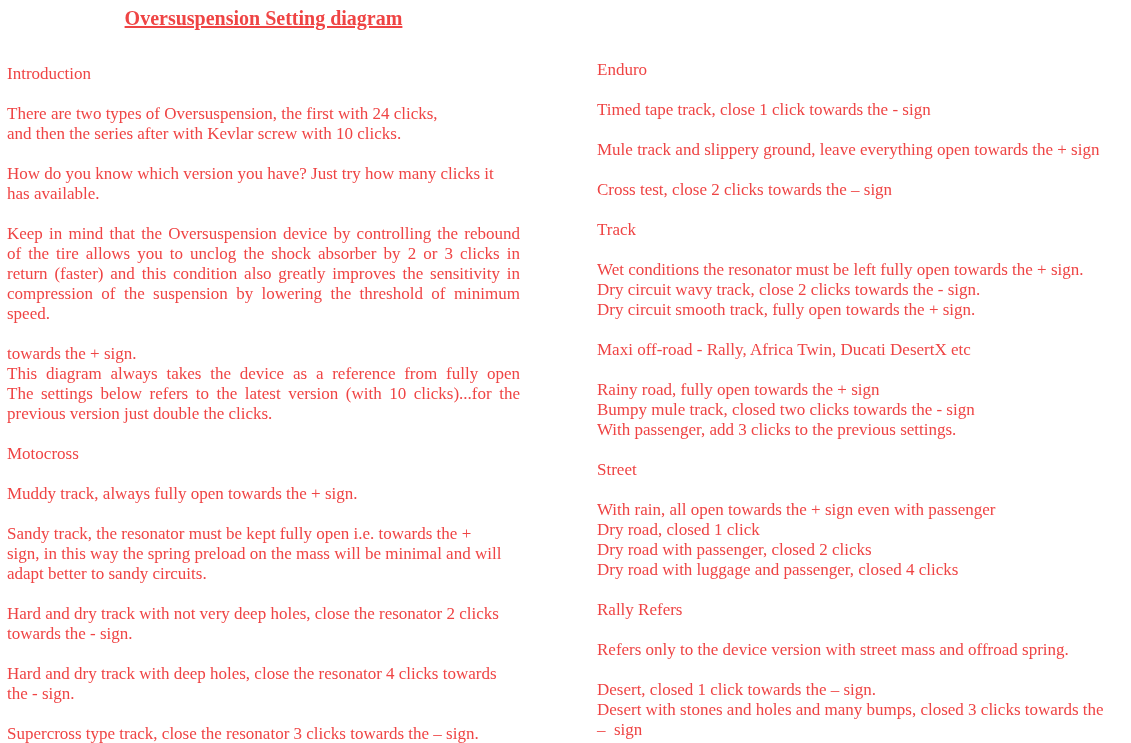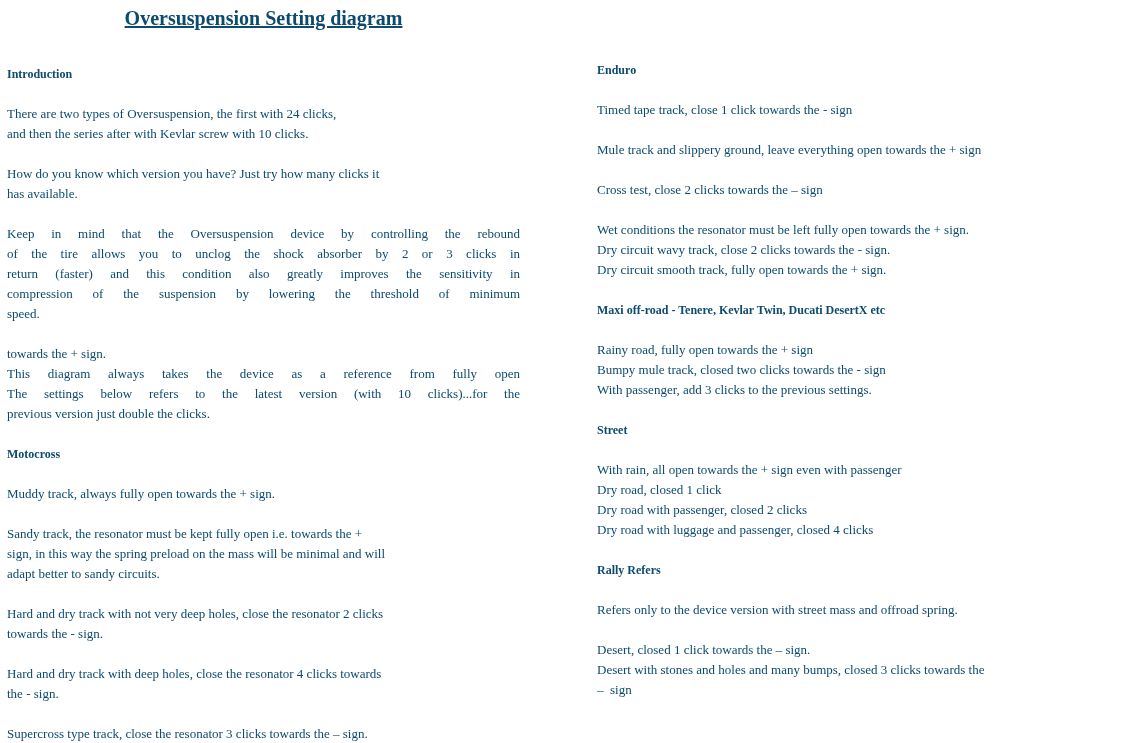--- a/index.html
+++ b/index.html
@@ -4,21 +4,21 @@
 <style>
   html, body {
     margin: 0;
     padding: 0;
   }
   .page {
     position: relative;
     width: 1131px;
     height: 743px;
     background: #ffffff;
-    color: #0c4a6e;
+    color: #ef4444;
     font-family: "Liberation Serif", "DejaVu Serif", serif;
     overflow: hidden;
   }
   .col {
     position: absolute;
     top: 0;
   }
   .col-left {
     left: 7px;
     top: 5px;
@@ -31,27 +31,27 @@
   }
   .doc-title {
     font-size: 20px;
     line-height: 26px;
     font-weight: bold;
     text-decoration: underline;
     text-align: center;
     margin: 0 0 33px 0;
   }
   .section-heading {
-    font-size: 12px;
+    font-size: 17px;
     line-height: 20px;
-    font-weight: bold;
+    font-weight: normal;
     margin: 0 0 20px 0;
   }
   .para {
-    font-size: 13px;
+    font-size: 17px;
     line-height: 20px;
     margin: 0 0 20px 0;
     white-space: pre;
   }
   
   .pline {
     display: block;
     white-space: normal;
   }
   .pline.stretch {
@@ -96,27 +96,28 @@
   <div class="col col-right">
 
     <section>
       <h2 class="section-heading">Enduro</h2>
       <p class="para">Timed tape track, close 1 click towards the - sign</p>
       <p class="para">Mule track and slippery ground, leave everything open towards the + sign</p>
       <p class="para">Cross test, close 2 clicks towards the – sign</p>
     </section>
 
     <section>
+      <h2 class="section-heading">Track</h2>
       <p class="para">Wet conditions the resonator must be left fully open towards the + sign.
 Dry circuit wavy track, close 2 clicks towards the - sign.
 Dry circuit smooth track, fully open towards the + sign.</p>
     </section>
 
     <section>
-      <h2 class="section-heading">Maxi off-road - Tenere, Kevlar Twin, Ducati DesertX etc</h2>
+      <h2 class="section-heading">Maxi off-road - Rally, Africa Twin, Ducati DesertX etc</h2>
       <p class="para">Rainy road, fully open towards the + sign
 Bumpy mule track, closed two clicks towards the - sign
 With passenger, add 3 clicks to the previous settings.</p>
     </section>
 
     <section>
       <h2 class="section-heading">Street</h2>
       <p class="para">With rain, all open towards the + sign even with passenger
 Dry road, closed 1 click
 Dry road with passenger, closed 2 clicks

